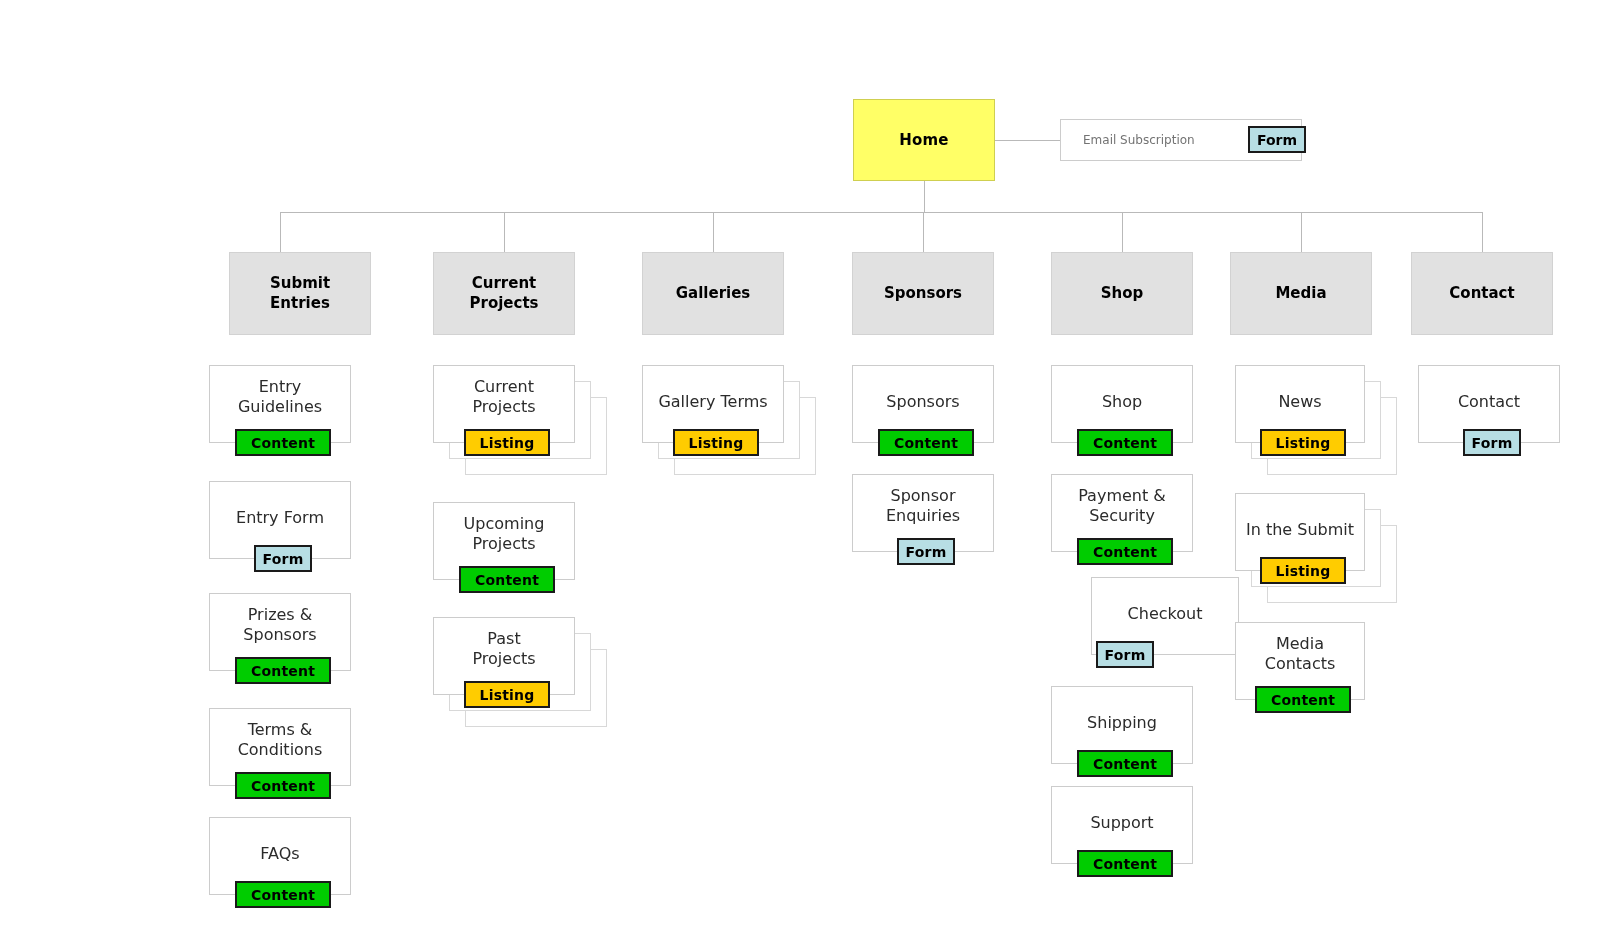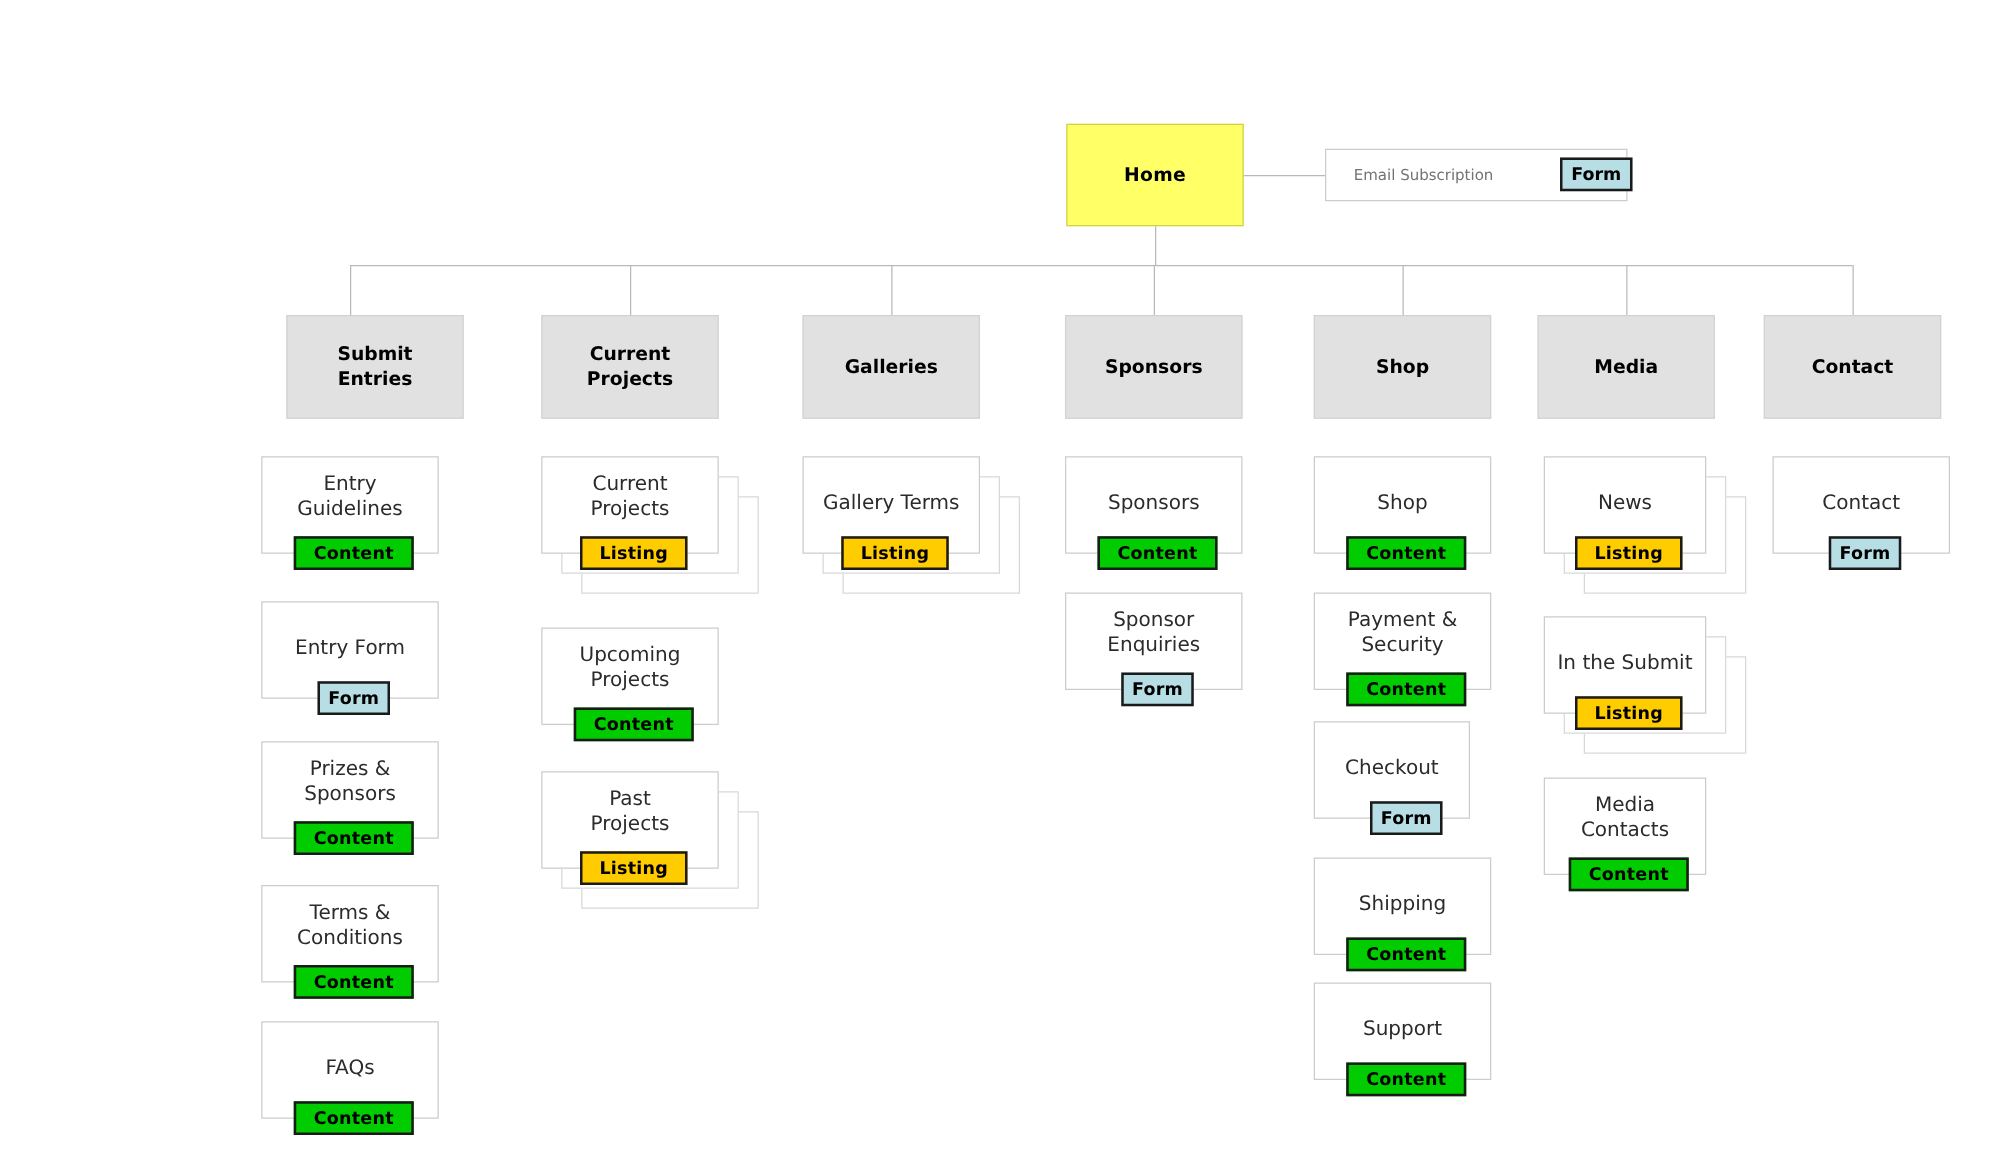--- a/index.html
+++ b/index.html
@@ -275,21 +275,21 @@
         <div class="card-title">
           <div>
             <div>Payment &amp;</div>
             <div>Security</div>
           </div>
         </div>
       </div>
       <div class="badge content" style="width: 96px; left: 26px; top: 64px;">Content</div>
     </div>
     <div class="card-wrap" style="left: 1051px; top: 577px; width: 142px; height: 78px;">
-      <div class="card" style="width: 125px; height: 78px;">
+      <div class="card" style="width: 148px; height: 78px; margin-left: 40px;">
         <div class="card-title single">
           <div>
             <div>Checkout</div>
           </div>
         </div>
       </div>
       <div class="badge form" style="width: 58px; left: 45px; top: 64px;">Form</div>
     </div>
     <div class="card-wrap" style="left: 1051px; top: 686px; width: 142px; height: 78px;">
       <div class="card" style="width: 142px; height: 78px;">

